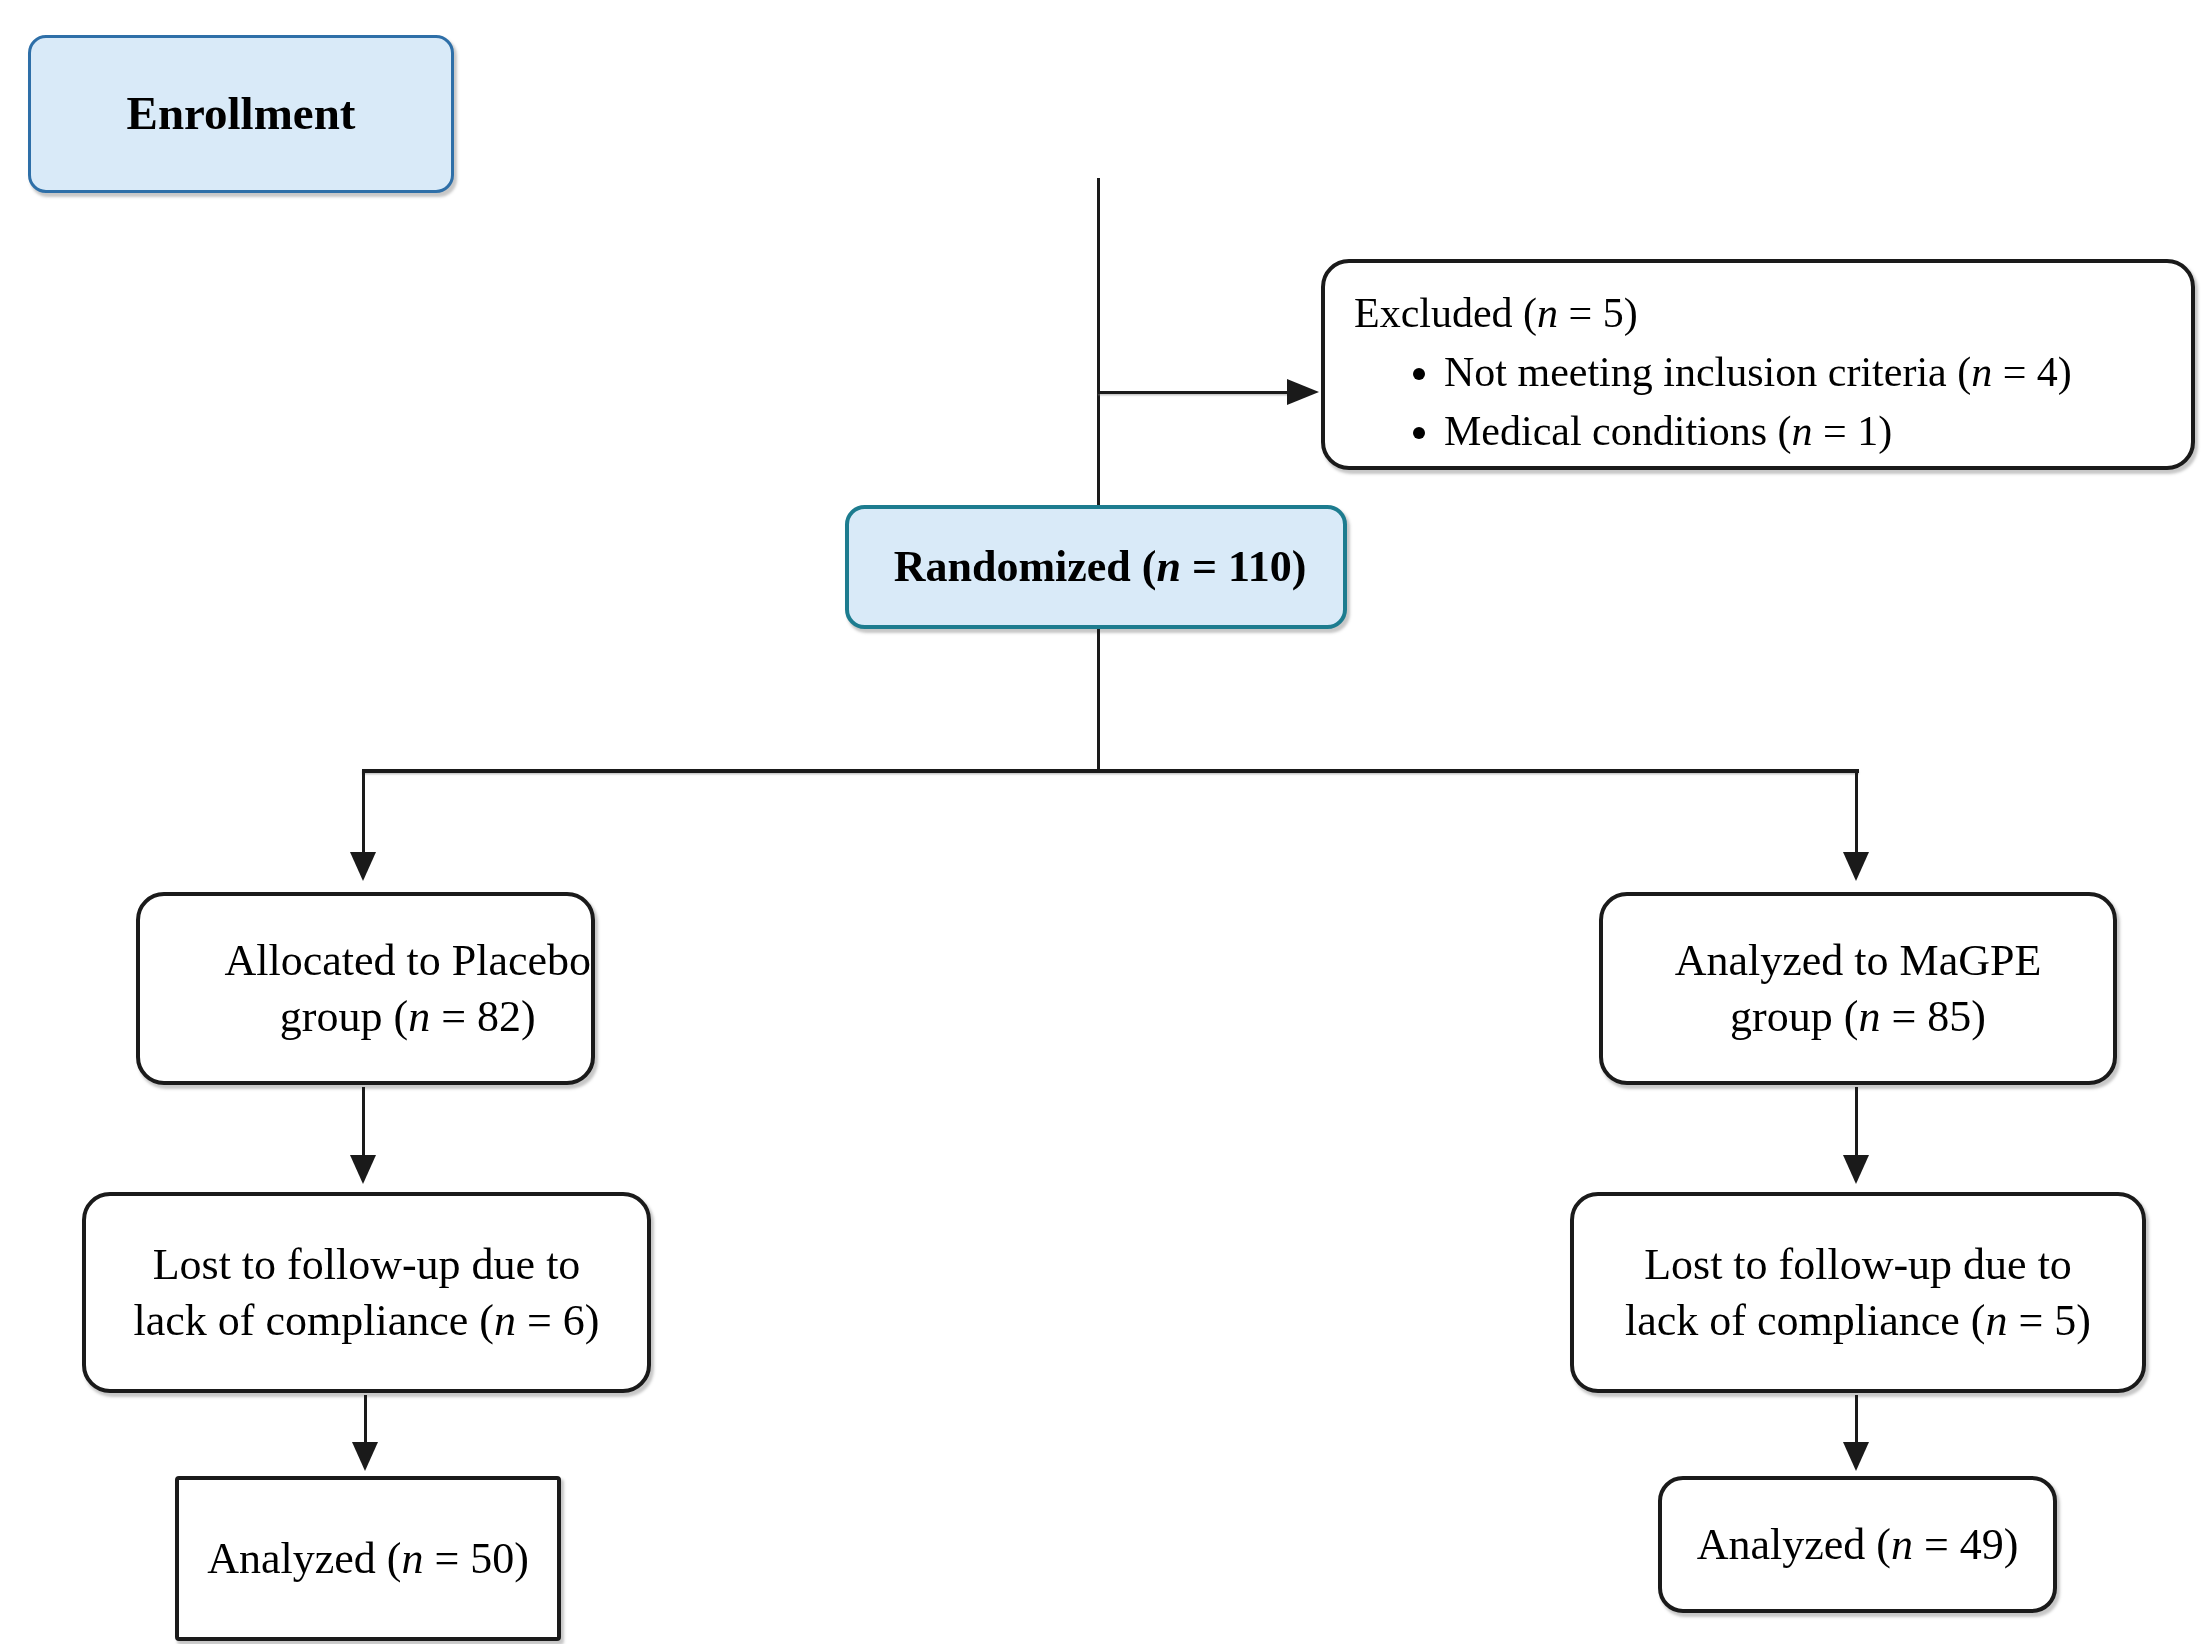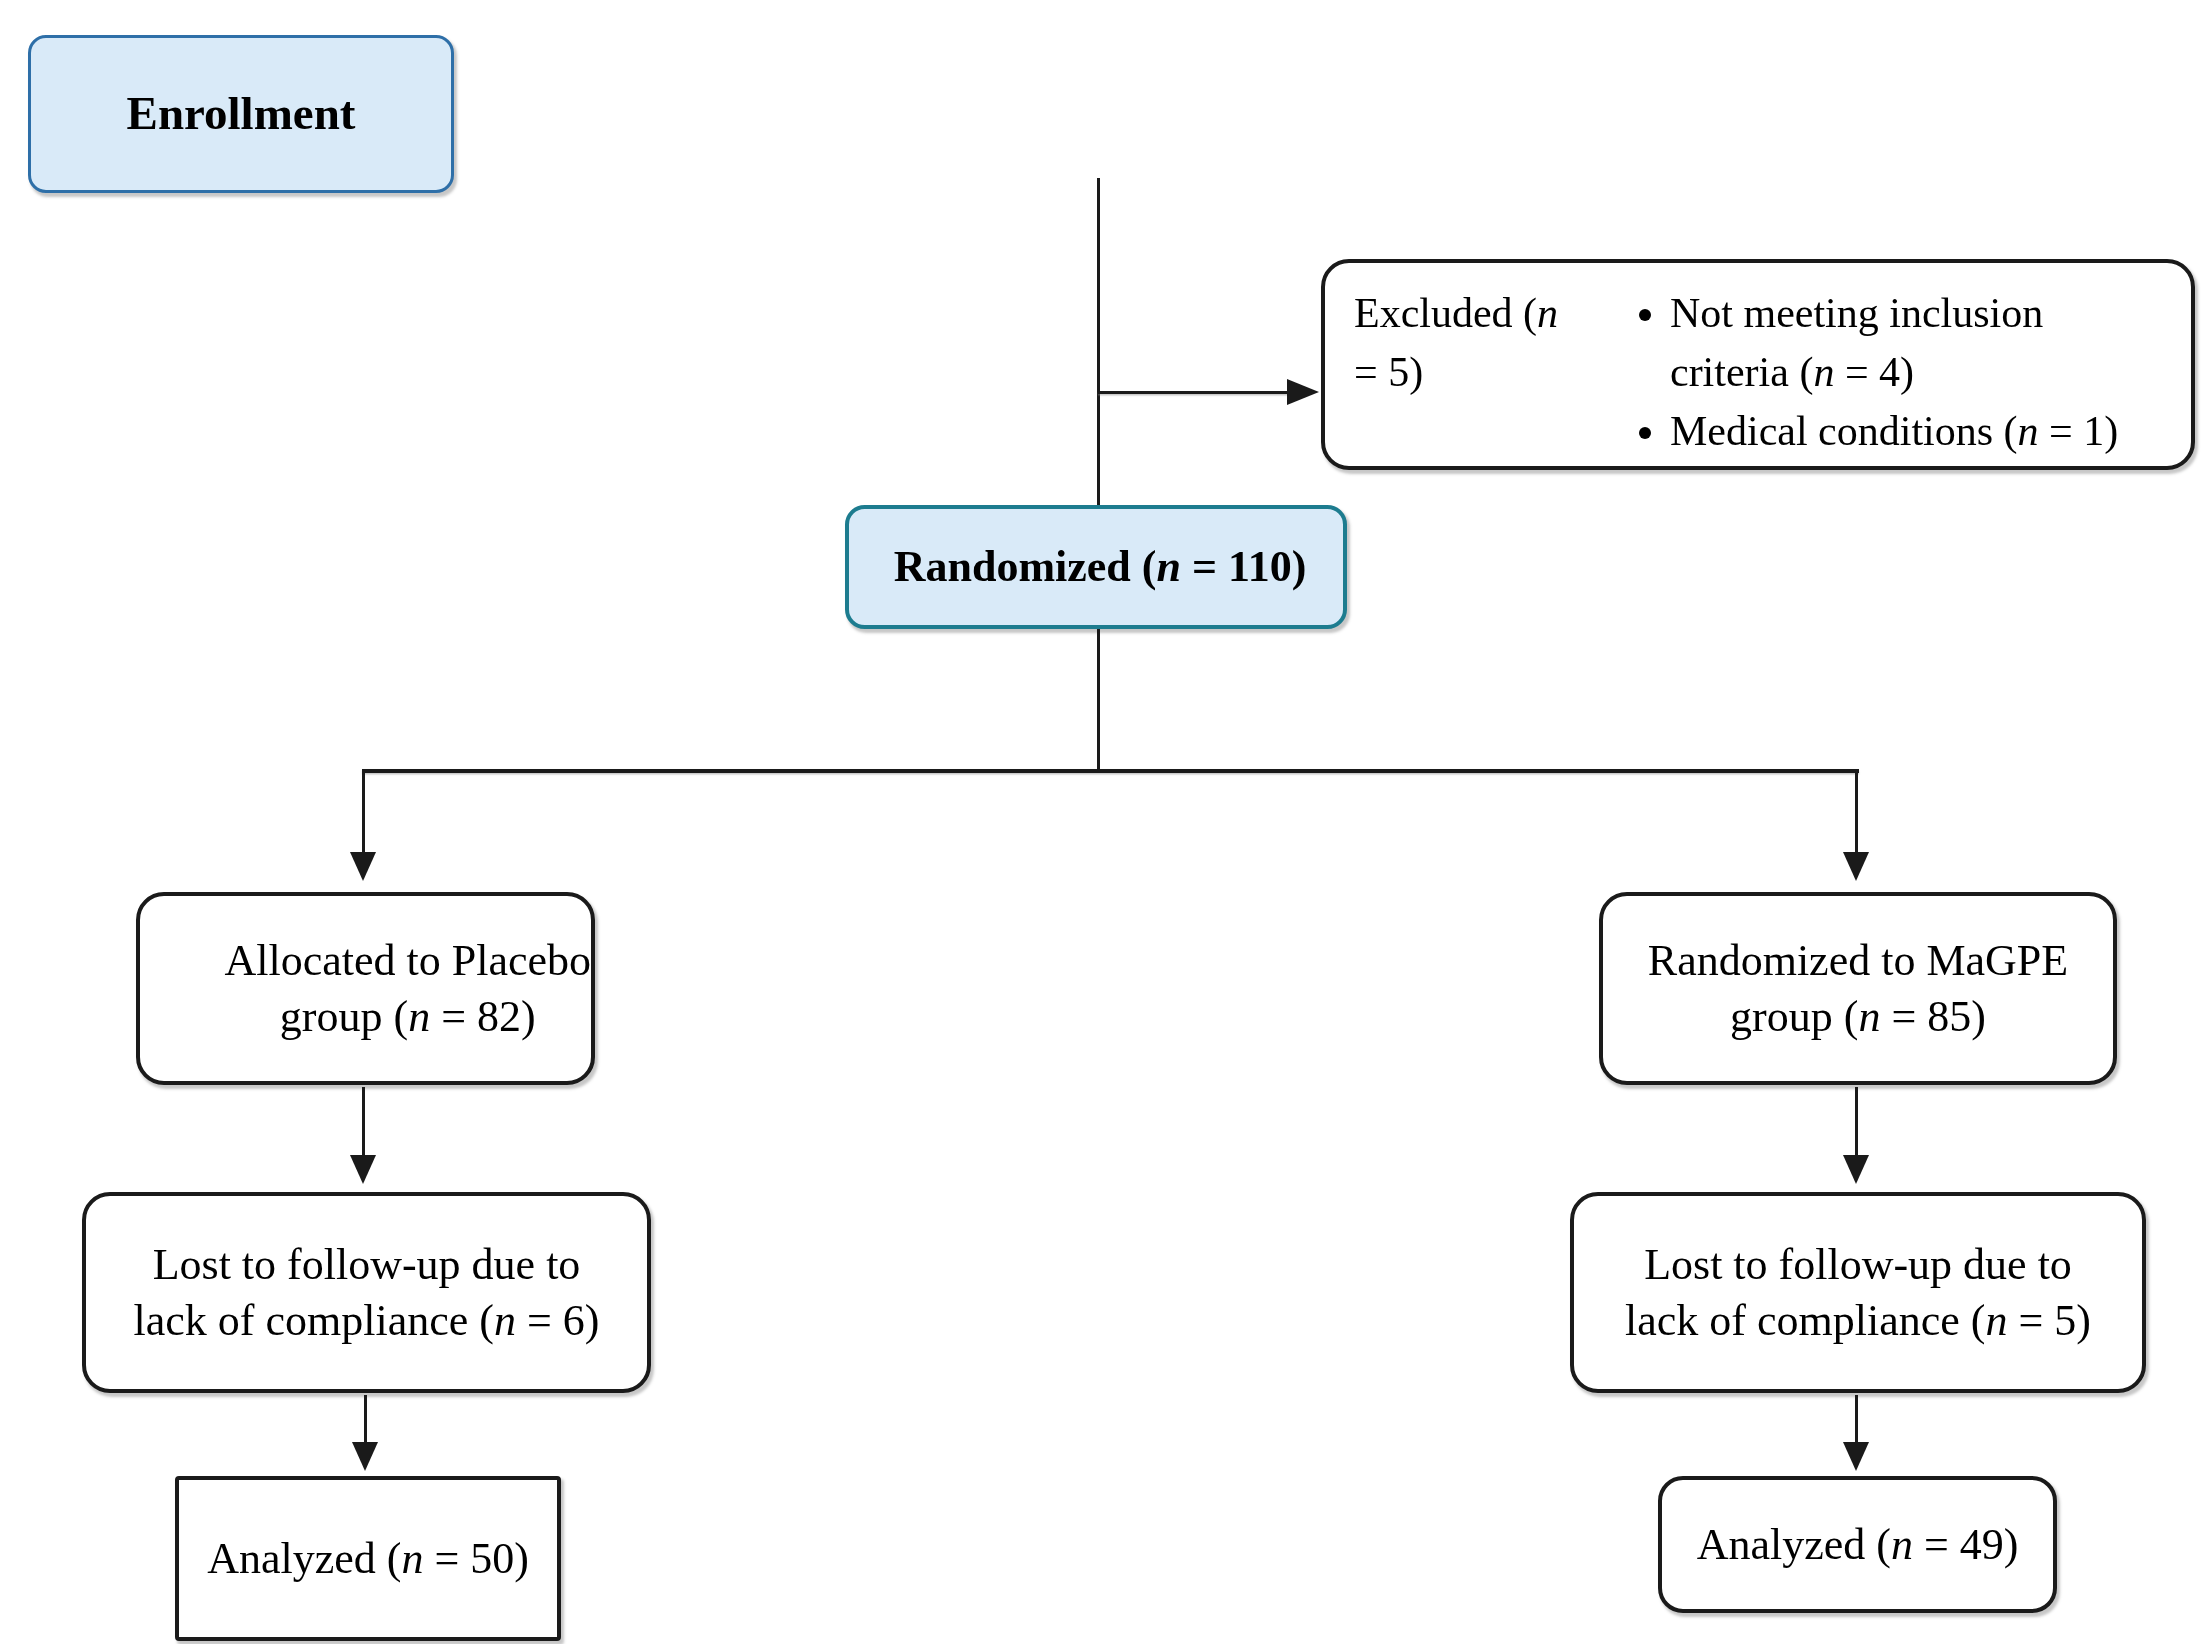--- a/index.html
+++ b/index.html
@@ -21,21 +21,21 @@
     position:absolute;box-sizing:border-box;
     border:4.2px solid var(--ink);border-radius:28px;background:#fff;
     display:flex;align-items:center;justify-content:center;
     text-align:center;font-size:44px;line-height:1.27;
     box-shadow:2.8px 3.5px 2.8px rgba(130,130,130,0.45);
   }
   .box.hl{background:var(--hl-fill);}
   #enrollment-box{border-color:var(--enr-border);border-width:3.5px;border-radius:18px;font-weight:bold;font-size:47px;}
   #randomized-box{border-color:var(--rand-border);border-radius:19.6px;font-weight:bold;padding-left:8px;}
   #excluded-box{align-items:flex-start;justify-content:flex-start;text-align:left;
-    flex-direction:row;padding:21px 21px 0 29px;font-size:42px;line-height:1.40;}
+    flex-direction:column;padding:21px 21px 0 29px;font-size:42px;line-height:1.40;}
   #excluded-box ul{margin:0;padding-left:90px;list-style:disc outside;}
   .it{font-style:italic;}
   .vline,.hline{position:absolute;background:var(--ink);}
   .hline{box-shadow:0 1.4px 1.4px rgba(140,140,140,0.5);}
   .arrow-down{
     position:absolute;width:0;height:0;
     border-left:13.3px solid transparent;border-right:13.3px solid transparent;
     border-top:29px solid var(--ink);
   }
   .arrow-right{
@@ -87,21 +87,21 @@
 
   <div class="vline" style="left:362px;top:772px;width:2.8px;height:81px;"></div>
   <div class="arrow-down" style="left:350px;top:852px;"></div>
   <div class="vline" style="left:1855px;top:772px;width:2.8px;height:81px;"></div>
   <div class="arrow-down" style="left:1843px;top:852px;"></div>
 
   <div class="box" id="allocated-placebo-box">
     <span><span>Allocated to Placebo</span><br><span>group (</span><span class="it">n</span><span> = 82)</span></span>
   </div>
   <div class="box" id="allocated-magpe-box">
-    <span><span>Randomized to MaGPE</span><br><span>group (</span><span class="it">n</span><span> = 85)</span></span>
+    <span><span>Analyzed to MaGPE</span><br><span>group (</span><span class="it">n</span><span> = 85)</span></span>
   </div>
 
   <div class="vline" style="left:362px;top:1087px;width:2.8px;height:71px;"></div>
   <div class="arrow-down" style="left:350px;top:1155px;"></div>
   <div class="vline" style="left:1855px;top:1087px;width:2.8px;height:71px;"></div>
   <div class="arrow-down" style="left:1843px;top:1155px;"></div>
 
   <div class="box" id="lost-placebo-box">
     <span><span>Lost to follow-up due to</span><br><span>lack of compliance (</span><span class="it">n</span><span> = 6)</span></span>
   </div>

